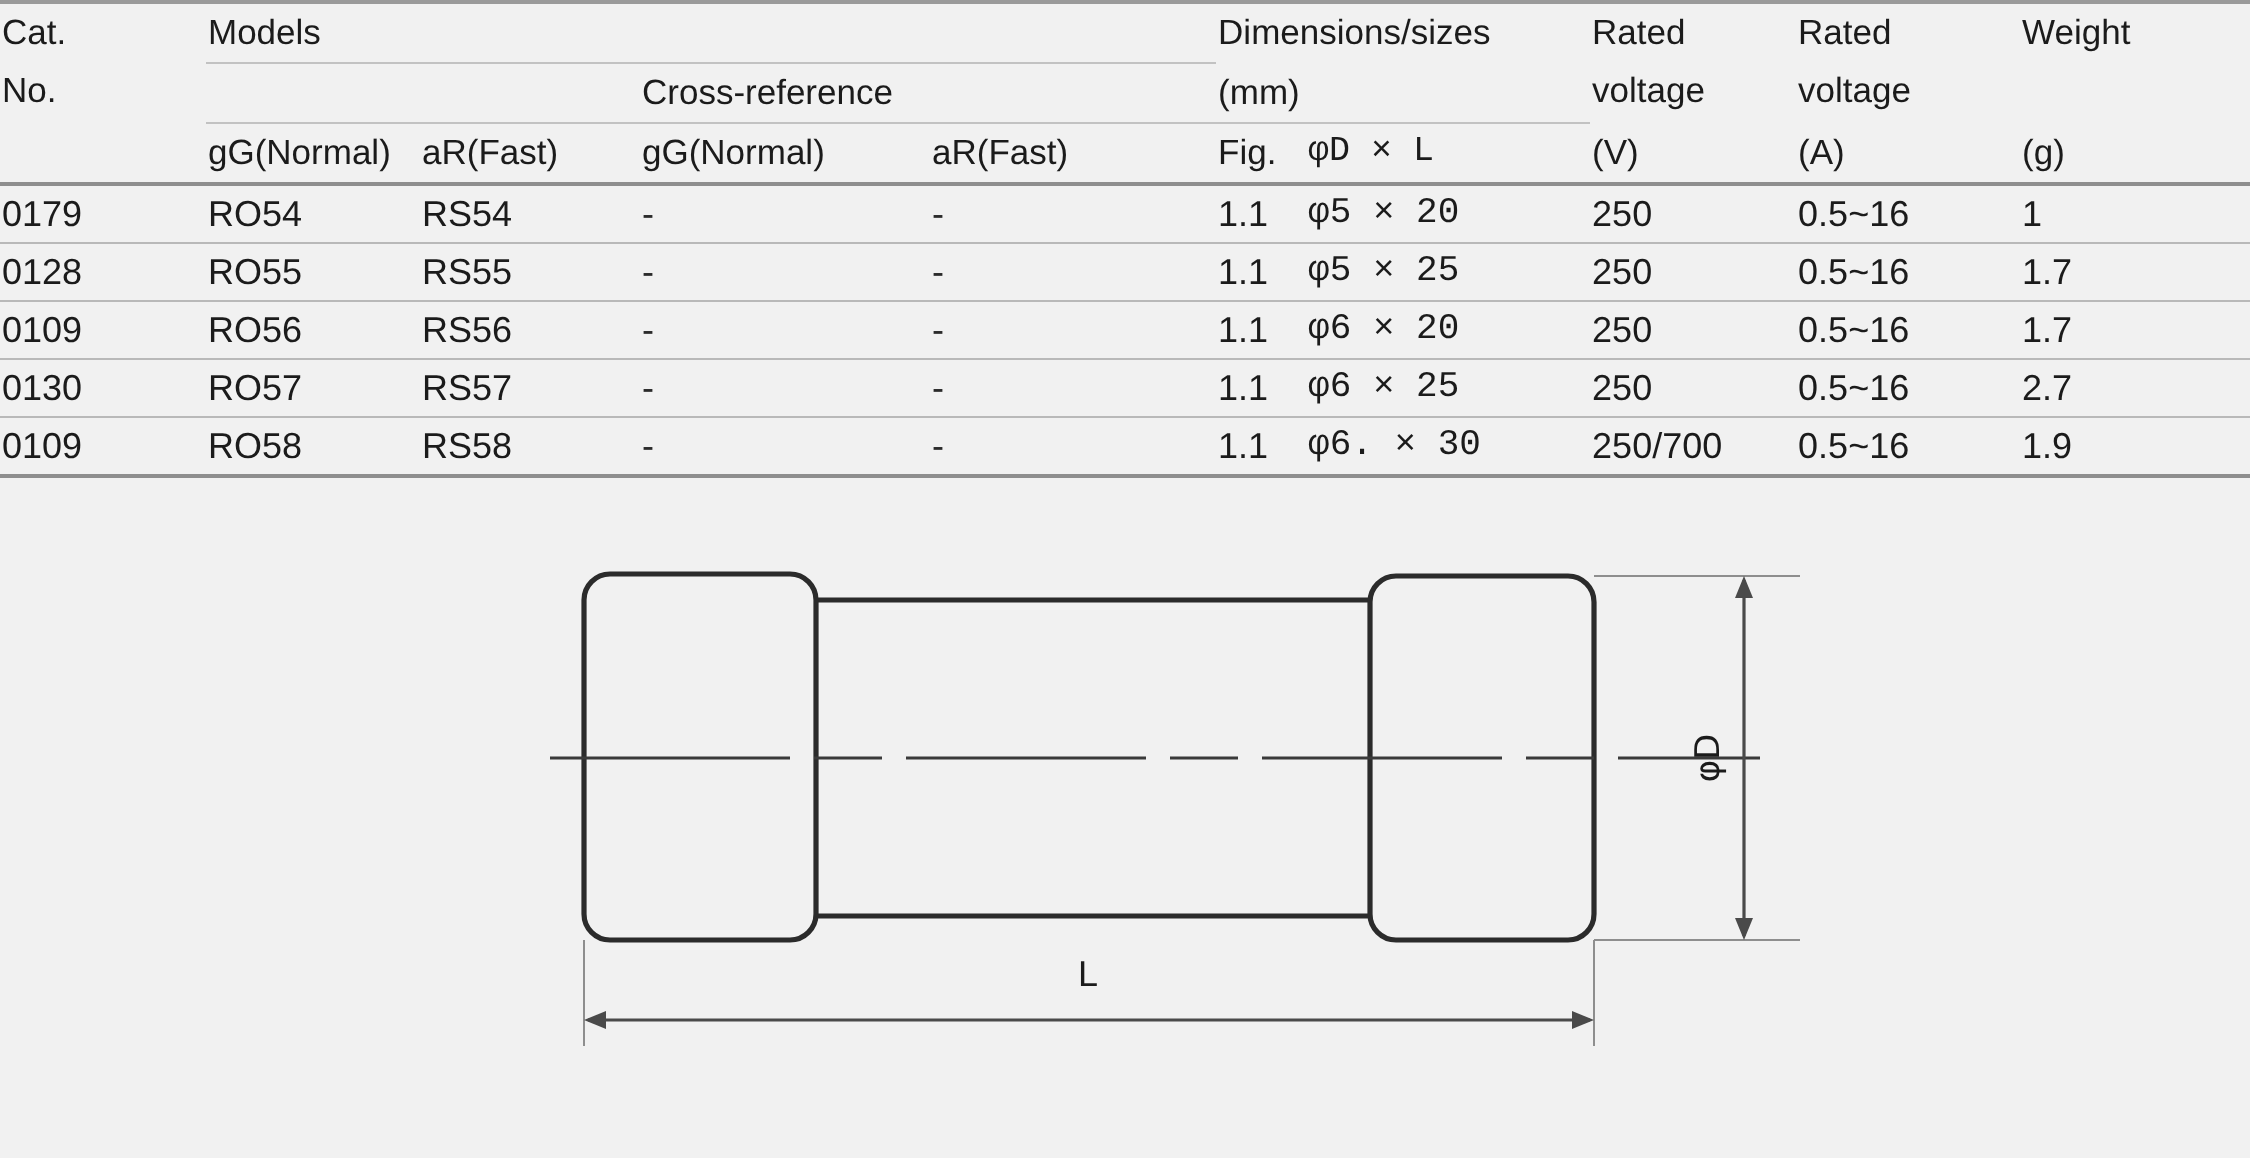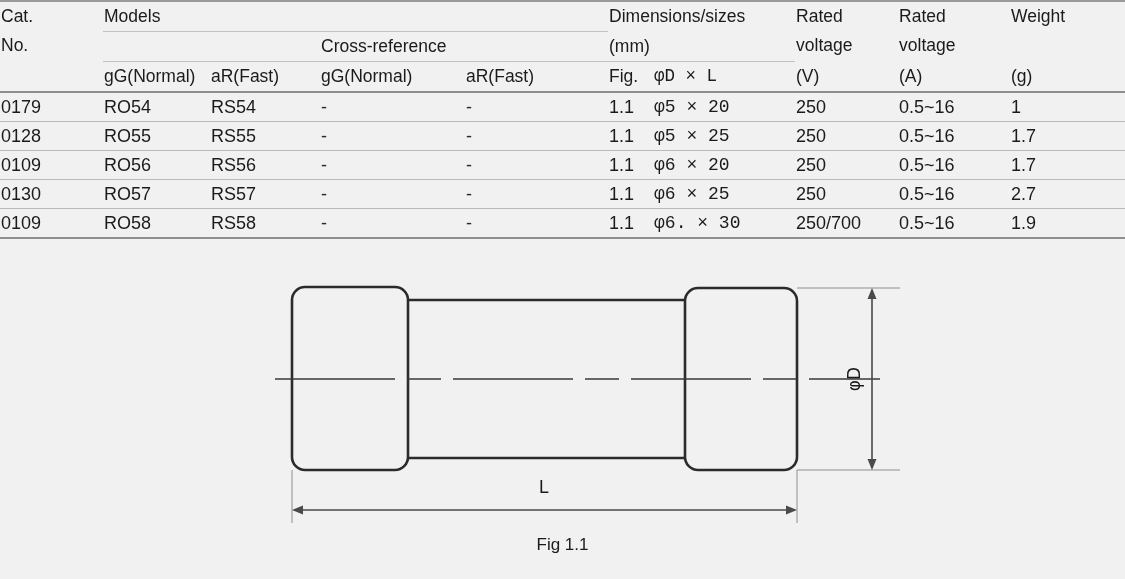--- a/index.html
+++ b/index.html
@@ -381,17 +381,14 @@
 
       <g>
         <line x1="294" y1="255" x2="795" y2="255" stroke="#4a4a4a" stroke-width="1.6"></line>
         <path d="M292 255 L303 250.5 L303 259.5 Z" fill="#4a4a4a"></path>
         <path d="M797 255 L786 250.5 L786 259.5 Z" fill="#4a4a4a"></path>
       </g>
       <text x="544" y="238" text-anchor="middle" font-family="Liberation Sans, sans-serif" font-size="18" fill="#1b1b1b" id="svg-length-label">L</text>
     </svg>
   </div>
 
-  <div id="fig-caption">
-    <span>Fig 1.1</span>
-  </div>
 
 </div>
 
 </body></html>

